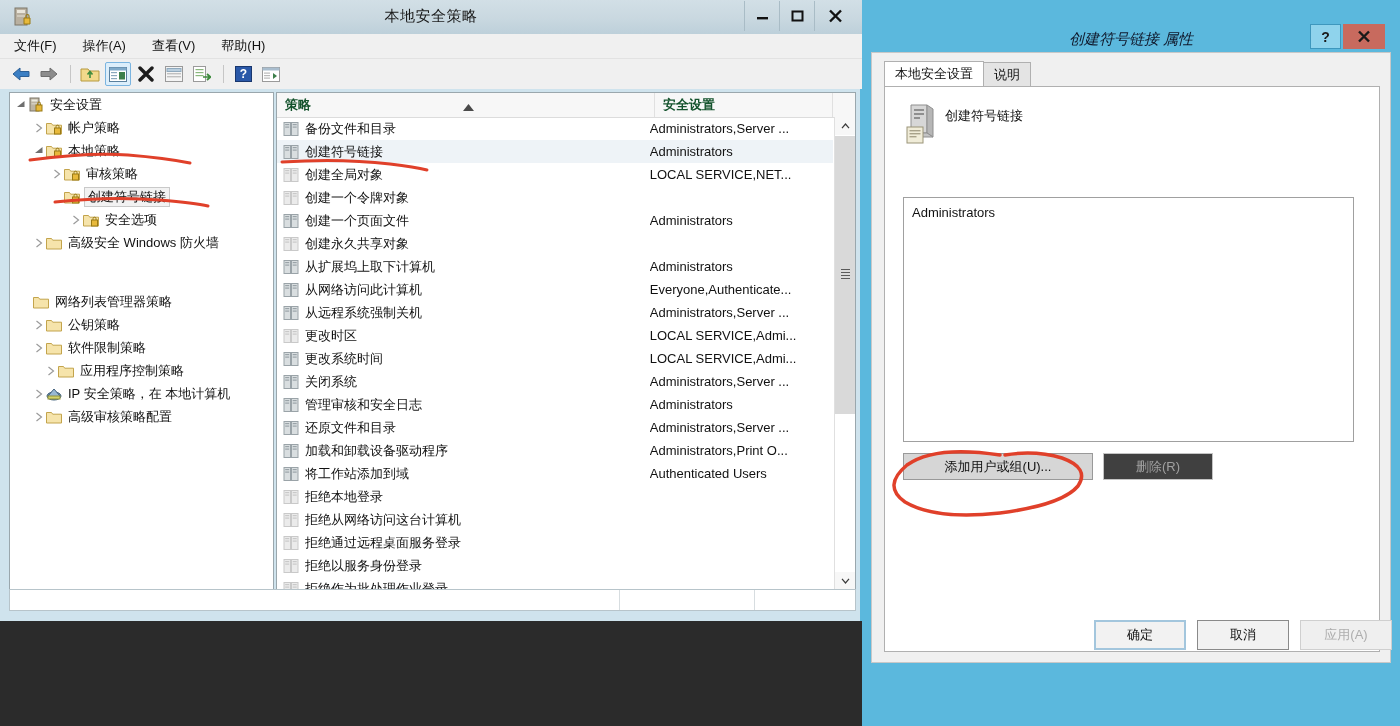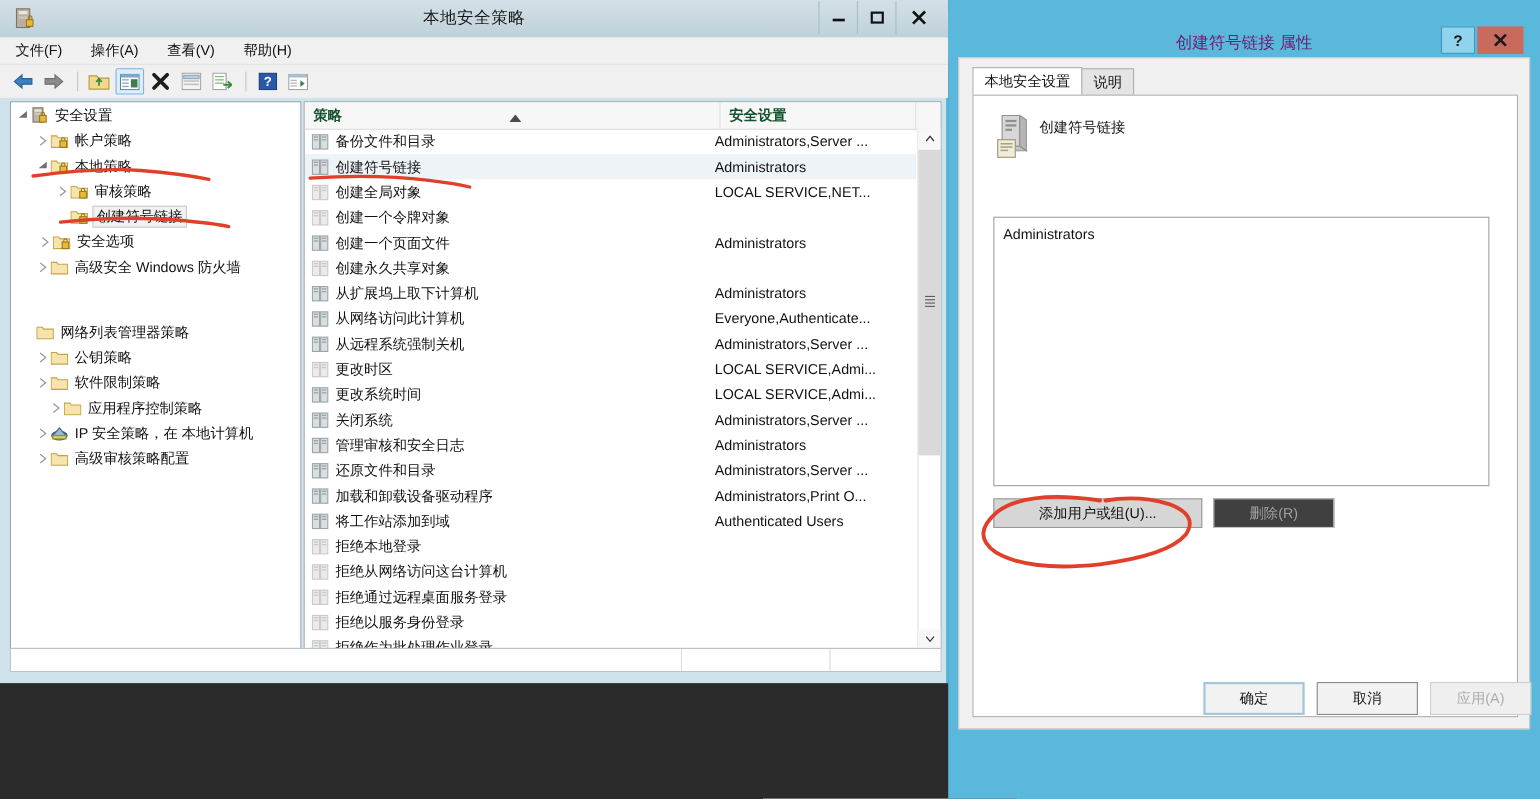--- a/index.html
+++ b/index.html
@@ -133,21 +133,21 @@
     position:absolute;left:862px;top:0;width:538px;height:726px;
     background:#5bb8dd;box-sizing:border-box;
     padding:0 9px 9px 9px;
   }
   #dlg-titlebar{
     position:absolute;left:0;top:10px;width:538px;height:42px;
     background:#5bb8dd;
   }
   #dlg-title-text{
     position:absolute;left:0;top:20px;width:538px;text-align:center;
-    font-size:15px;color:#701a75;
+    font-size:15px;color:#0f172a;font-style:italic;
   }
   .dlg-ctl{
     position:absolute;top:14px;height:25px;
     display:flex;align-items:center;justify-content:center;
     font-size:14px;font-weight:bold;color:#1a1a1a;box-sizing:border-box;
   }
   #dlg-btn-help{left:448px;width:31px;background:#8fd3ec;border:1px solid #3e97bd;}
   #dlg-btn-close{left:481px;width:42px;background:#c86a5e;}
   #dlg-body{
     position:absolute;left:9px;top:52px;width:520px;height:611px;
@@ -369,21 +369,21 @@
         <span class="tw"></span>
         <span style="width: 18px; height: 16px; display: inline-flex; align-items: center; flex: 0 0 auto;">
           <svg width="16" height="14" viewBox="0 0 16 14">
             <path d="M0.5 2.5h5l1.2 1.7h8.8V13H0.5z" fill="#f6e4ab" stroke="#c3a44c"></path>
             <rect x="8.5" y="7" width="6" height="6" fill="#e8b93b" stroke="#9a7a15"></rect>
             <path d="M10 7V5.7a1.5 1.5 0 013 0V7" fill="none" stroke="#9a7a15"></path>
           </svg>
         </span>
         <span class="tree-label">创建符号链接</span>
       </div>
-      <div class="tree-row" style="padding-left: 24px;">
+      <div class="tree-row" style="padding-left: 59px;">
         <span class="tw">
           <svg width="8" height="10" viewBox="0 0 8 10">
             <path d="M1.5 1 L6.5 5 L1.5 9" stroke="#9a9a9a" stroke-width="1.2" fill="none"></path>
           </svg>
         </span>
         <span style="width: 18px; height: 16px; display: inline-flex; align-items: center; flex: 0 0 auto;">
           <svg width="16" height="14" viewBox="0 0 16 14">
             <path d="M0.5 2.5h5l1.2 1.7h8.8V13H0.5z" fill="#f6e4ab" stroke="#c3a44c"></path>
             <rect x="8.5" y="7" width="6" height="6" fill="#e8b93b" stroke="#9a7a15"></rect>
             <path d="M10 7V5.7a1.5 1.5 0 013 0V7" fill="none" stroke="#9a7a15"></path>

